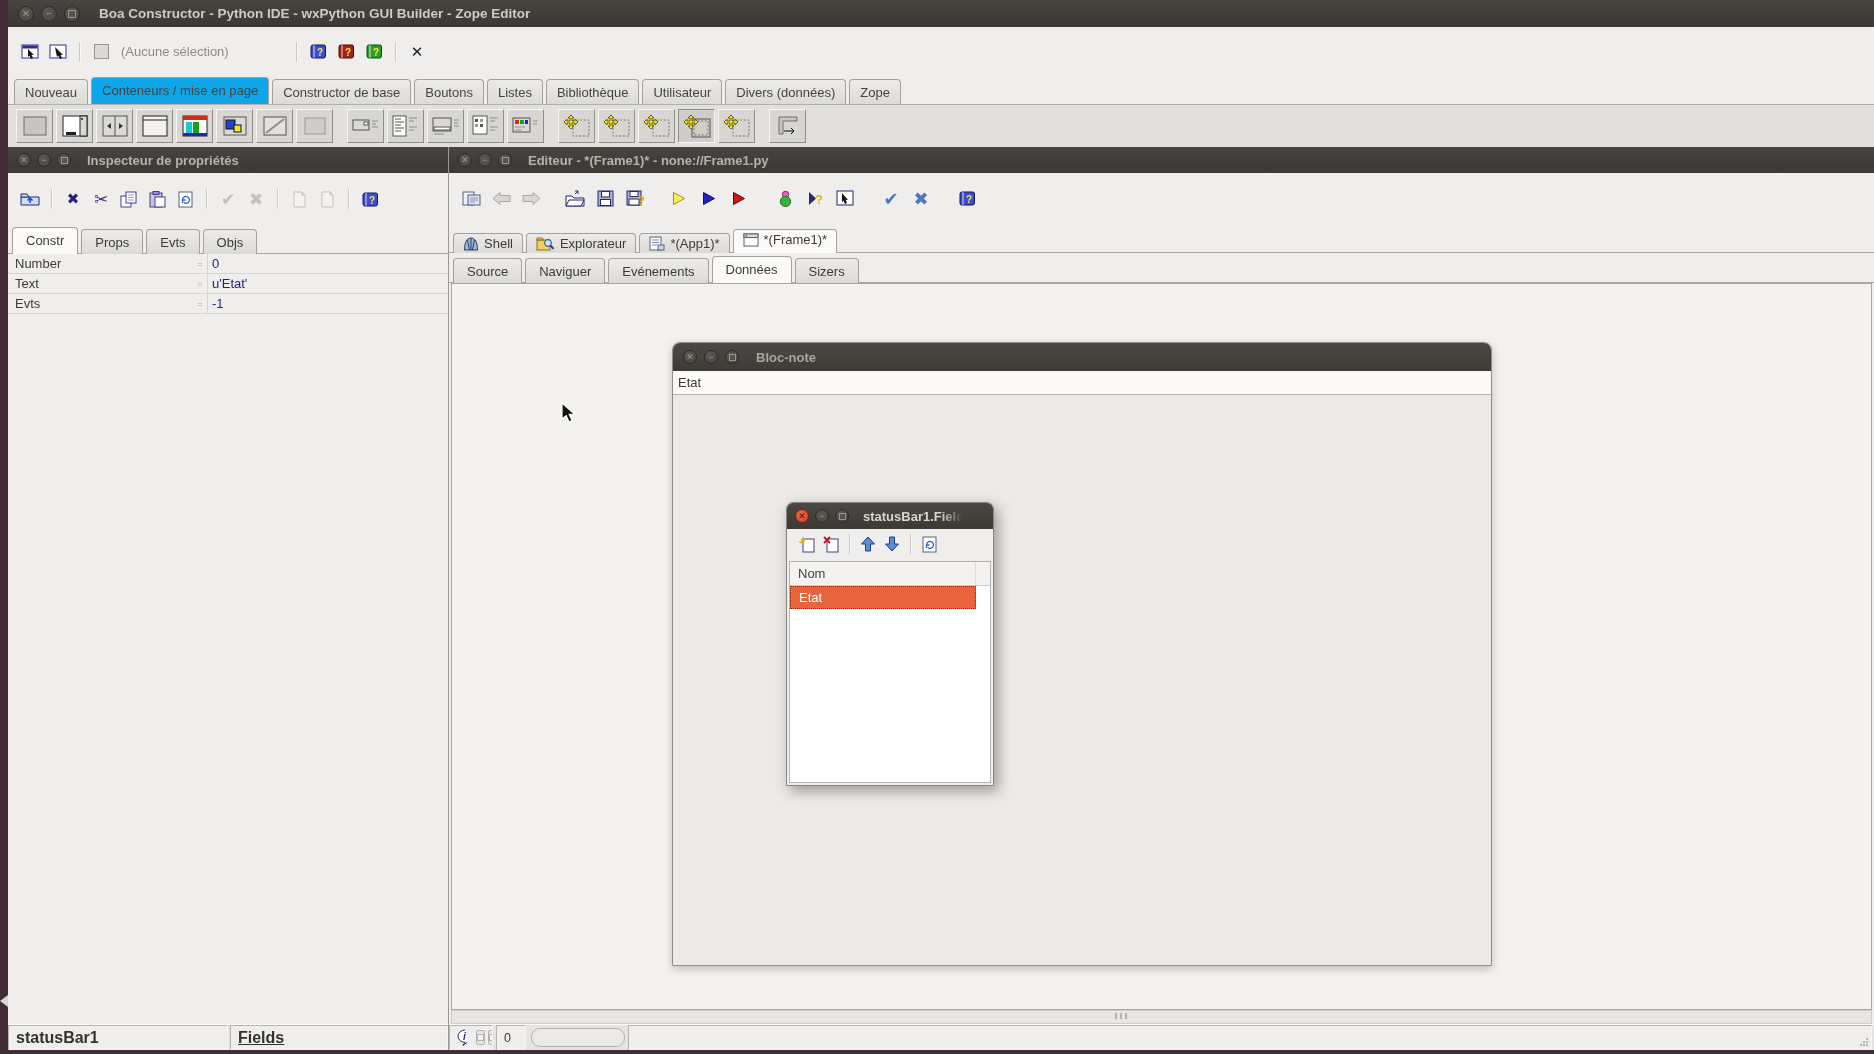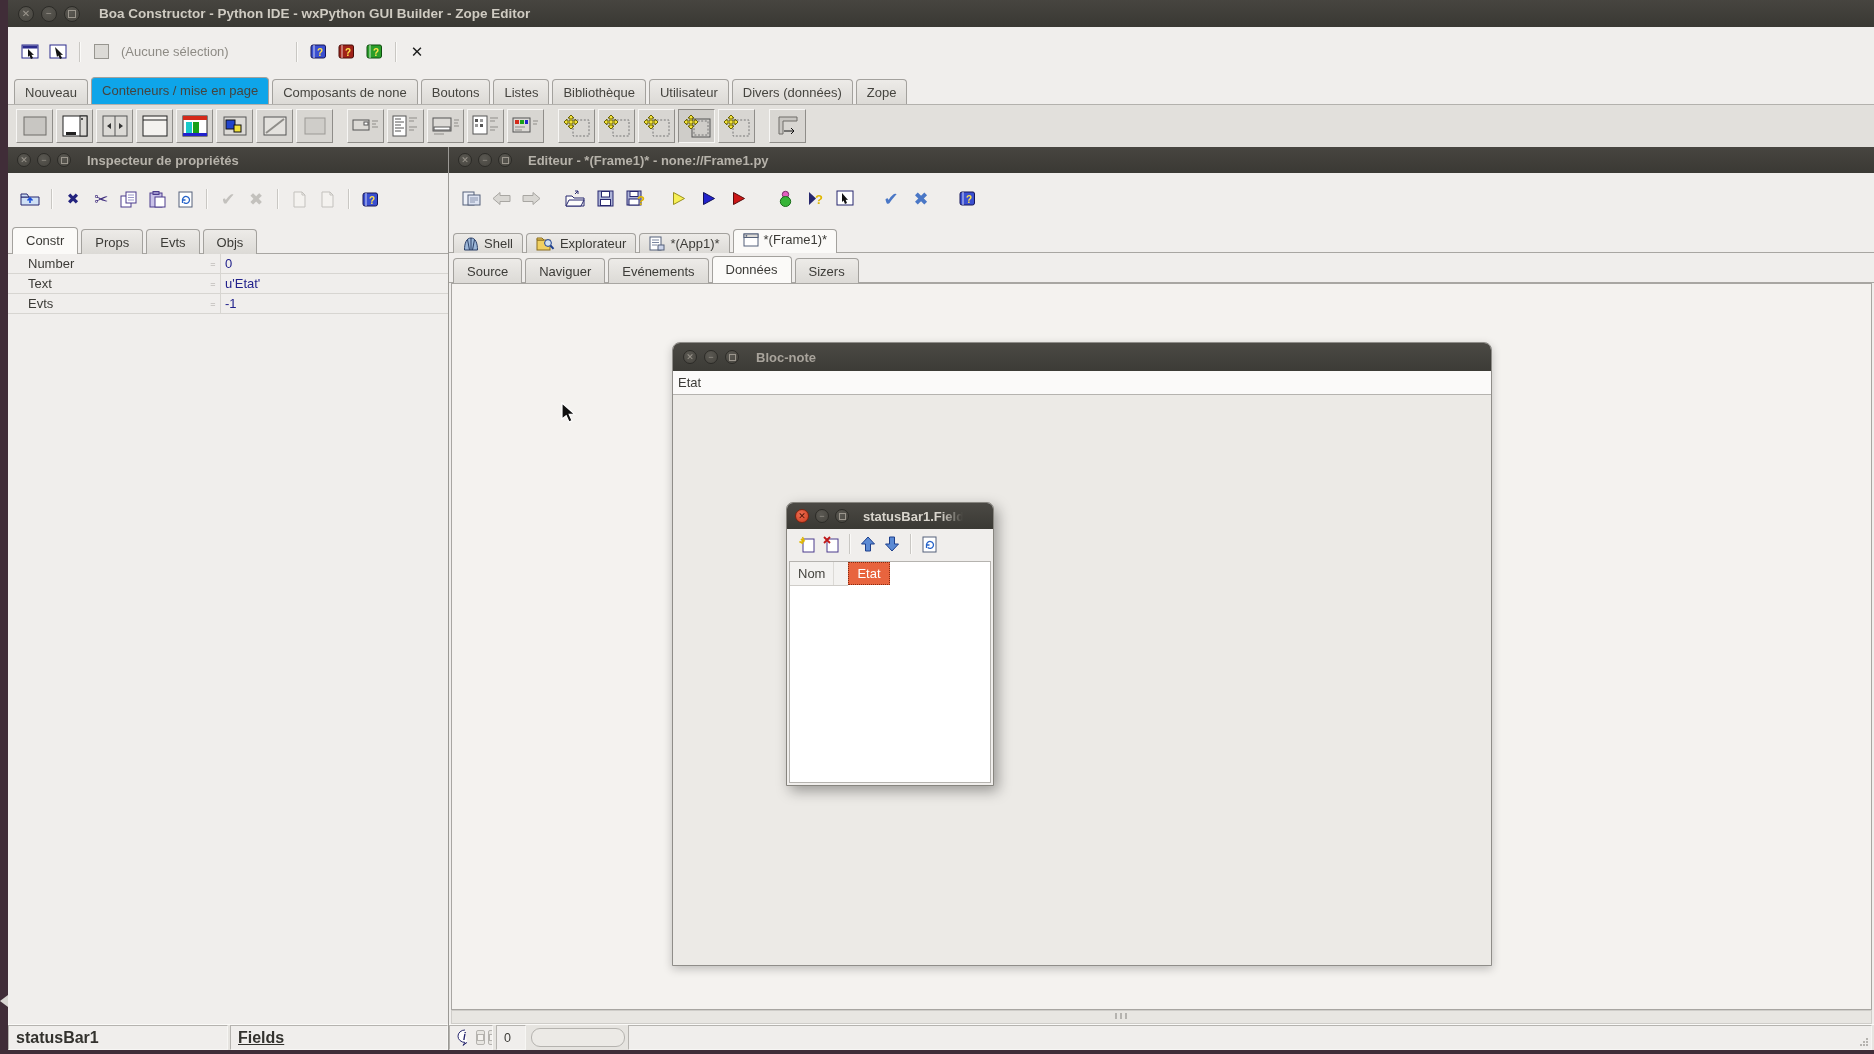--- a/index.html
+++ b/index.html
@@ -39,21 +39,21 @@
   .editor{flex:1;display:flex;flex-direction:column;min-width:0;background:#f0eeec;}
 
   .itoolbar{height:36px;}
   .stabs{display:flex;align-items:flex-end;height:29px;padding-left:4px;position:relative;flex:0 0 auto;}
   .stabs::after{content:"";position:absolute;left:0;right:0;bottom:0;height:1px;background:#a8a6a2;}
   .stab{padding:5px 13px 4px;background:linear-gradient(#edebe8,#dcdad6);border:1px solid #a3a19d;border-bottom:none;border-radius:4px 4px 0 0;margin-right:3px;z-index:1;white-space:nowrap;}
   .stab.active{background:#fbfaf8;padding-bottom:6px;z-index:3;}
 
   .propgrid{flex:0 0 auto;}
   .prow{display:flex;height:19px;align-items:center;border-bottom:1px solid #d7d5d1;position:relative;}
-  .pname{width:178px;padding-left:20px;color:#3c3b37;flex:0 0 auto;}
+  .pname{width:178px;padding-left:7px;color:#3c3b37;flex:0 0 auto;}
   .phandle{width:14px;color:#aca9a5;font-size:9px;text-align:center;flex:0 0 auto;}
   .pval{color:#22228c;padding-left:4px;border-left:1px solid #d7d5d1;height:100%;display:flex;align-items:center;flex:1;}
   .ifiller{flex:1;}
 
   .bstatus{height:25px;display:flex;flex:0 0 auto;gap:2px;background:#e6e4e0;border-top:1px solid #fbfaf8;}
   .scell{border:1px solid;border-color:#b5b3af #f7f6f4 #f7f6f4 #b5b3af;background:#f0eeec;display:flex;align-items:center;padding:0 7px;box-sizing:border-box;position:relative;white-space:nowrap;overflow:hidden;}
   .scell.boldcell{font-weight:bold;font-size:16px;color:#33322e;}
   .grip{position:absolute;right:2px;bottom:2px;width:10px;height:10px;background:
      radial-gradient(circle at 2px 8px,#b5b3af 1px,transparent 1.4px),
      radial-gradient(circle at 5px 5px,#b5b3af 1px,transparent 1.4px),
@@ -83,21 +83,21 @@
   .bntitle .ttext{color:#a9a49c;font-weight:bold;margin-left:10px;}
   .bnfield{height:23px;background:#fbfaf9;border-bottom:1px solid #b5b3af;display:flex;align-items:center;padding-left:5px;color:#3c3b37;}
 
   
   .fdlg{position:absolute;left:334px;top:218px;width:206px;height:282px;background:#f0eeec;border:1px solid #87857f;border-radius:7px 7px 0 0;box-shadow:4px 5px 14px rgba(0,0,0,.35);}
   .fdtitle{height:26px;background:linear-gradient(#4b4944,#3a3934);border-radius:6px 6px 0 0;display:flex;align-items:center;gap:6px;padding-left:8px;}
   .fdtitle .ttext{color:#d9d5cd;font-weight:bold;margin-left:8px;max-width:100px;overflow:hidden;white-space:nowrap;
     -webkit-mask-image:linear-gradient(90deg,#000 78%,transparent);mask-image:linear-gradient(90deg,#000 78%,transparent);}
   .fdtb{height:30px;display:flex;align-items:center;padding-left:8px;}
   .fdtb .sep{margin:0 6px;}
-  .flist{position:absolute;left:2px;right:2px;top:58px;bottom:2px;background:#fff;border:1px solid #b5b3af;display:flex;flex-direction:row;}
+  .flist{position:absolute;left:2px;right:2px;top:58px;bottom:2px;background:#fff;border:1px solid #b5b3af;display:flex;flex-direction:column;}
   .fhead{height:23px;background:#f3f2f0;border-bottom:1px solid #cfcdc9;display:flex;flex:0 0 auto;}
   .fhcell{flex:1;display:flex;align-items:center;padding:0 8px;color:#45443f;border-right:1px solid #dcdad6;}
   .fhstub{width:14px;background:#f3f2f0;flex:0 0 auto;}
   .frow{height:23px;display:flex;align-items:center;padding:0 8px;margin-right:14px;box-sizing:border-box;flex:0 0 auto;}
   .frow.selected{background:#e8643e;color:#fff;border:1px dotted #8a2c10;}
 
   .cursor{position:absolute;left:108px;top:118px;z-index:9;}
   .edgemarker{position:absolute;left:0;top:995px;width:0;height:0;border-top:6px solid transparent;border-bottom:6px solid transparent;border-right:8px solid #d8d6d2;}
 </style>
 </head>
@@ -167,21 +167,21 @@
       </span>
     <span class="sep"></span>
     <span class="tbtn">
         <span class="glyph" style="font-size:15px;color:#1a1a1a;">✕</span>
       </span>
   </div>
 
   <div class="tabrow">
     <span class="tab">Nouveau</span>
     <span class="tab active">Conteneurs / mise en page</span>
-    <span class="tab">Composants de none</span>
+    <span class="tab">Constructor de base</span>
     <span class="tab">Boutons</span>
     <span class="tab">Listes</span>
     <span class="tab">Bibliothèque</span>
     <span class="tab">Utilisateur</span>
     <span class="tab">Divers (données)</span>
     <span class="tab">Zope</span>
   </div>
 
   <div class="palette">
     <span class="pbtn">

